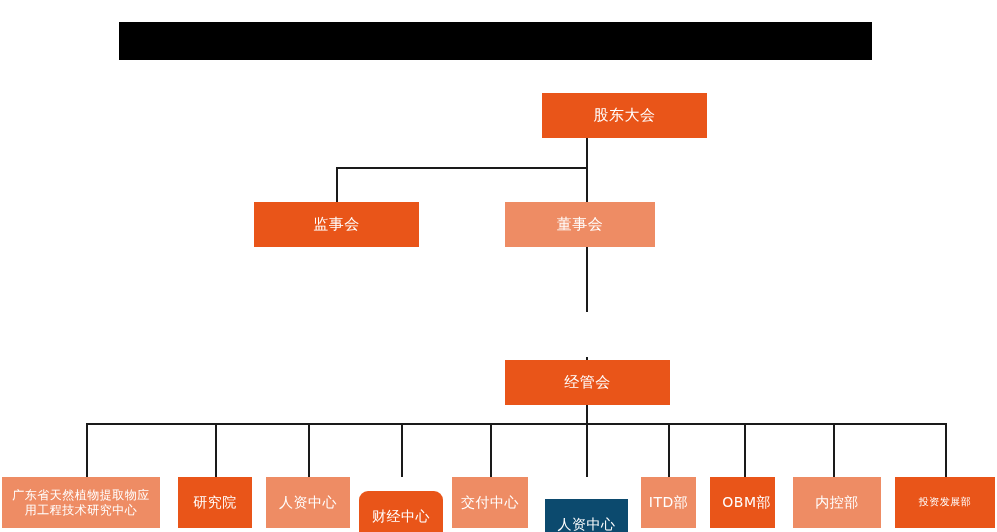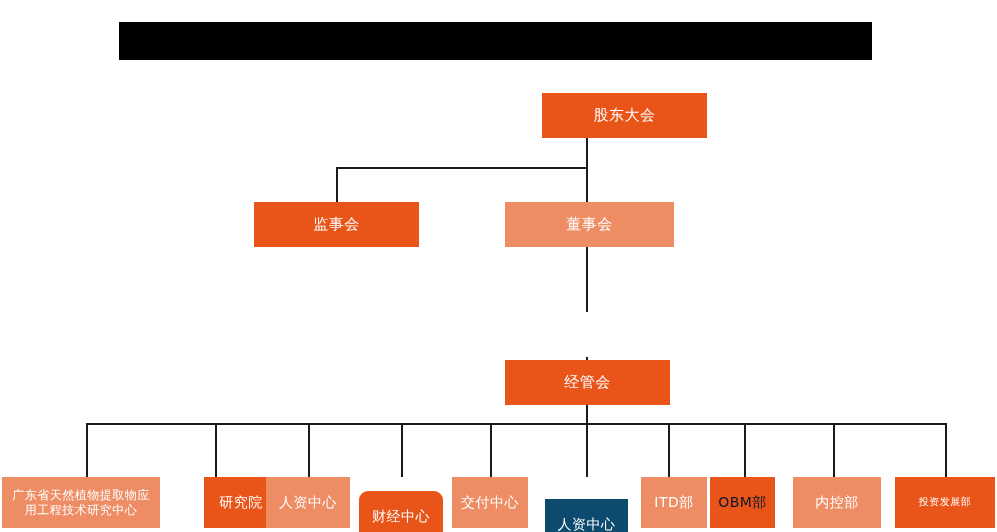--- a/index.html
+++ b/index.html
@@ -75,49 +75,49 @@
       <div class="connector v" style="background: rgb(26, 26, 26); left: 833px; top: 423px; height: 54px;"></div>
       <div class="connector v" style="background: rgb(26, 26, 26); left: 945px; top: 423px; height: 54px;"></div>
     </div>
   <div id="node-layer">
       <div class="node" style="left: 505px; top: 93px; width: 165px; height: 45px; background: rgb(233, 85, 25); font-size: 15px; color: rgb(255, 255, 255); margin-left: 37px;">
         <span class="node-label">股东大会</span>
       </div>
       <div class="node" style="left: 254px; top: 202px; width: 165px; height: 45px; background: rgb(233, 85, 25); font-size: 15px; color: rgb(255, 255, 255);">
         <span class="node-label">监事会</span>
       </div>
-      <div class="node" style="left: 505px; top: 202px; width: 169px; height: 45px; background: rgb(238, 140, 100); font-size: 15px; color: rgb(255, 255, 255);">
+      <div class="node" style="left: 505px; top: 202px; width: 150px; height: 45px; background: rgb(238, 140, 100); font-size: 15px; color: rgb(255, 255, 255);">
         <span class="node-label">董事会</span>
       </div>
       <div class="node" style="left: 505px; top: 312px; width: 165px; height: 45px; background: rgb(233, 85, 25); font-size: 15px; color: rgb(255, 255, 255); margin-top: 48px;">
         <span class="node-label">经管会</span>
       </div>
       <div class="node" style="left: 2px; top: 477px; width: 158px; height: 51px; background: rgb(238, 140, 100); font-size: 12px; color: rgb(255, 255, 255);">
         <span class="node-label">广东省天然植物提取物应
 用工程技术研究中心</span>
       </div>
-      <div class="node" style="left: 178px; top: 477px; width: 74px; height: 51px; background: rgb(233, 85, 25); font-size: 14px; color: rgb(255, 255, 255); margin-left: 26px;">
+      <div class="node" style="left: 178px; top: 477px; width: 74px; height: 51px; background: rgb(233, 85, 25); font-size: 14px; color: rgb(255, 255, 255);">
         <span class="node-label">研究院</span>
       </div>
       <div class="node" style="left: 266px; top: 477px; width: 84px; height: 51px; background: rgb(238, 140, 100); font-size: 14px; color: rgb(255, 255, 255);">
         <span class="node-label">人资中心</span>
       </div>
       <div class="node" style="left: 359px; top: 491px; width: 84px; height: 51px; background: rgb(233, 85, 25); font-size: 14px; color: rgb(255, 255, 255); border-radius: 9px;">
         <span class="node-label">财经中心</span>
       </div>
       <div class="node" style="left: 452px; top: 477px; width: 76px; height: 51px; background: rgb(238, 140, 100); font-size: 14px; color: rgb(255, 255, 255);">
         <span class="node-label">交付中心</span>
       </div>
       <div class="node" style="left: 545px; top: 477px; width: 83px; height: 51px; background: #0c4a6e; font-size: 14px; color: rgb(255, 255, 255); margin-top: 22px;">
         <span class="node-label">人资中心</span>
       </div>
-      <div class="node" style="left: 641px; top: 477px; width: 66px; height: 51px; background: rgb(238, 140, 100); font-size: 14px; color: rgb(255, 255, 255);">
+      <div class="node" style="left: 641px; top: 477px; width: 55px; height: 51px; background: rgb(238, 140, 100); font-size: 14px; color: rgb(255, 255, 255);">
         <span class="node-label">ITD部</span>
       </div>
-      <div class="node" style="left: 710px; top: 477px; width: 65px; height: 51px; background: rgb(233, 85, 25); font-size: 14px; color: #0f172a;">
+      <div class="node" style="left: 710px; top: 477px; width: 65px; height: 51px; background: rgb(233, 85, 25); font-size: 14px; color: #ffffff; text-align: right;">
         <span class="node-label">OBM部</span>
       </div>
       <div class="node" style="left: 793px; top: 477px; width: 88px; height: 51px; background: rgb(238, 140, 100); font-size: 14px; color: rgb(255, 255, 255);">
         <span class="node-label">内控部</span>
       </div>
       <div class="node" style="left: 895px; top: 477px; width: 100px; height: 51px; background: rgb(233, 85, 25); font-size: 10px; color: rgb(255, 255, 255);">
         <span class="node-label">投资发展部</span>
       </div>
     </div>
 </div>

